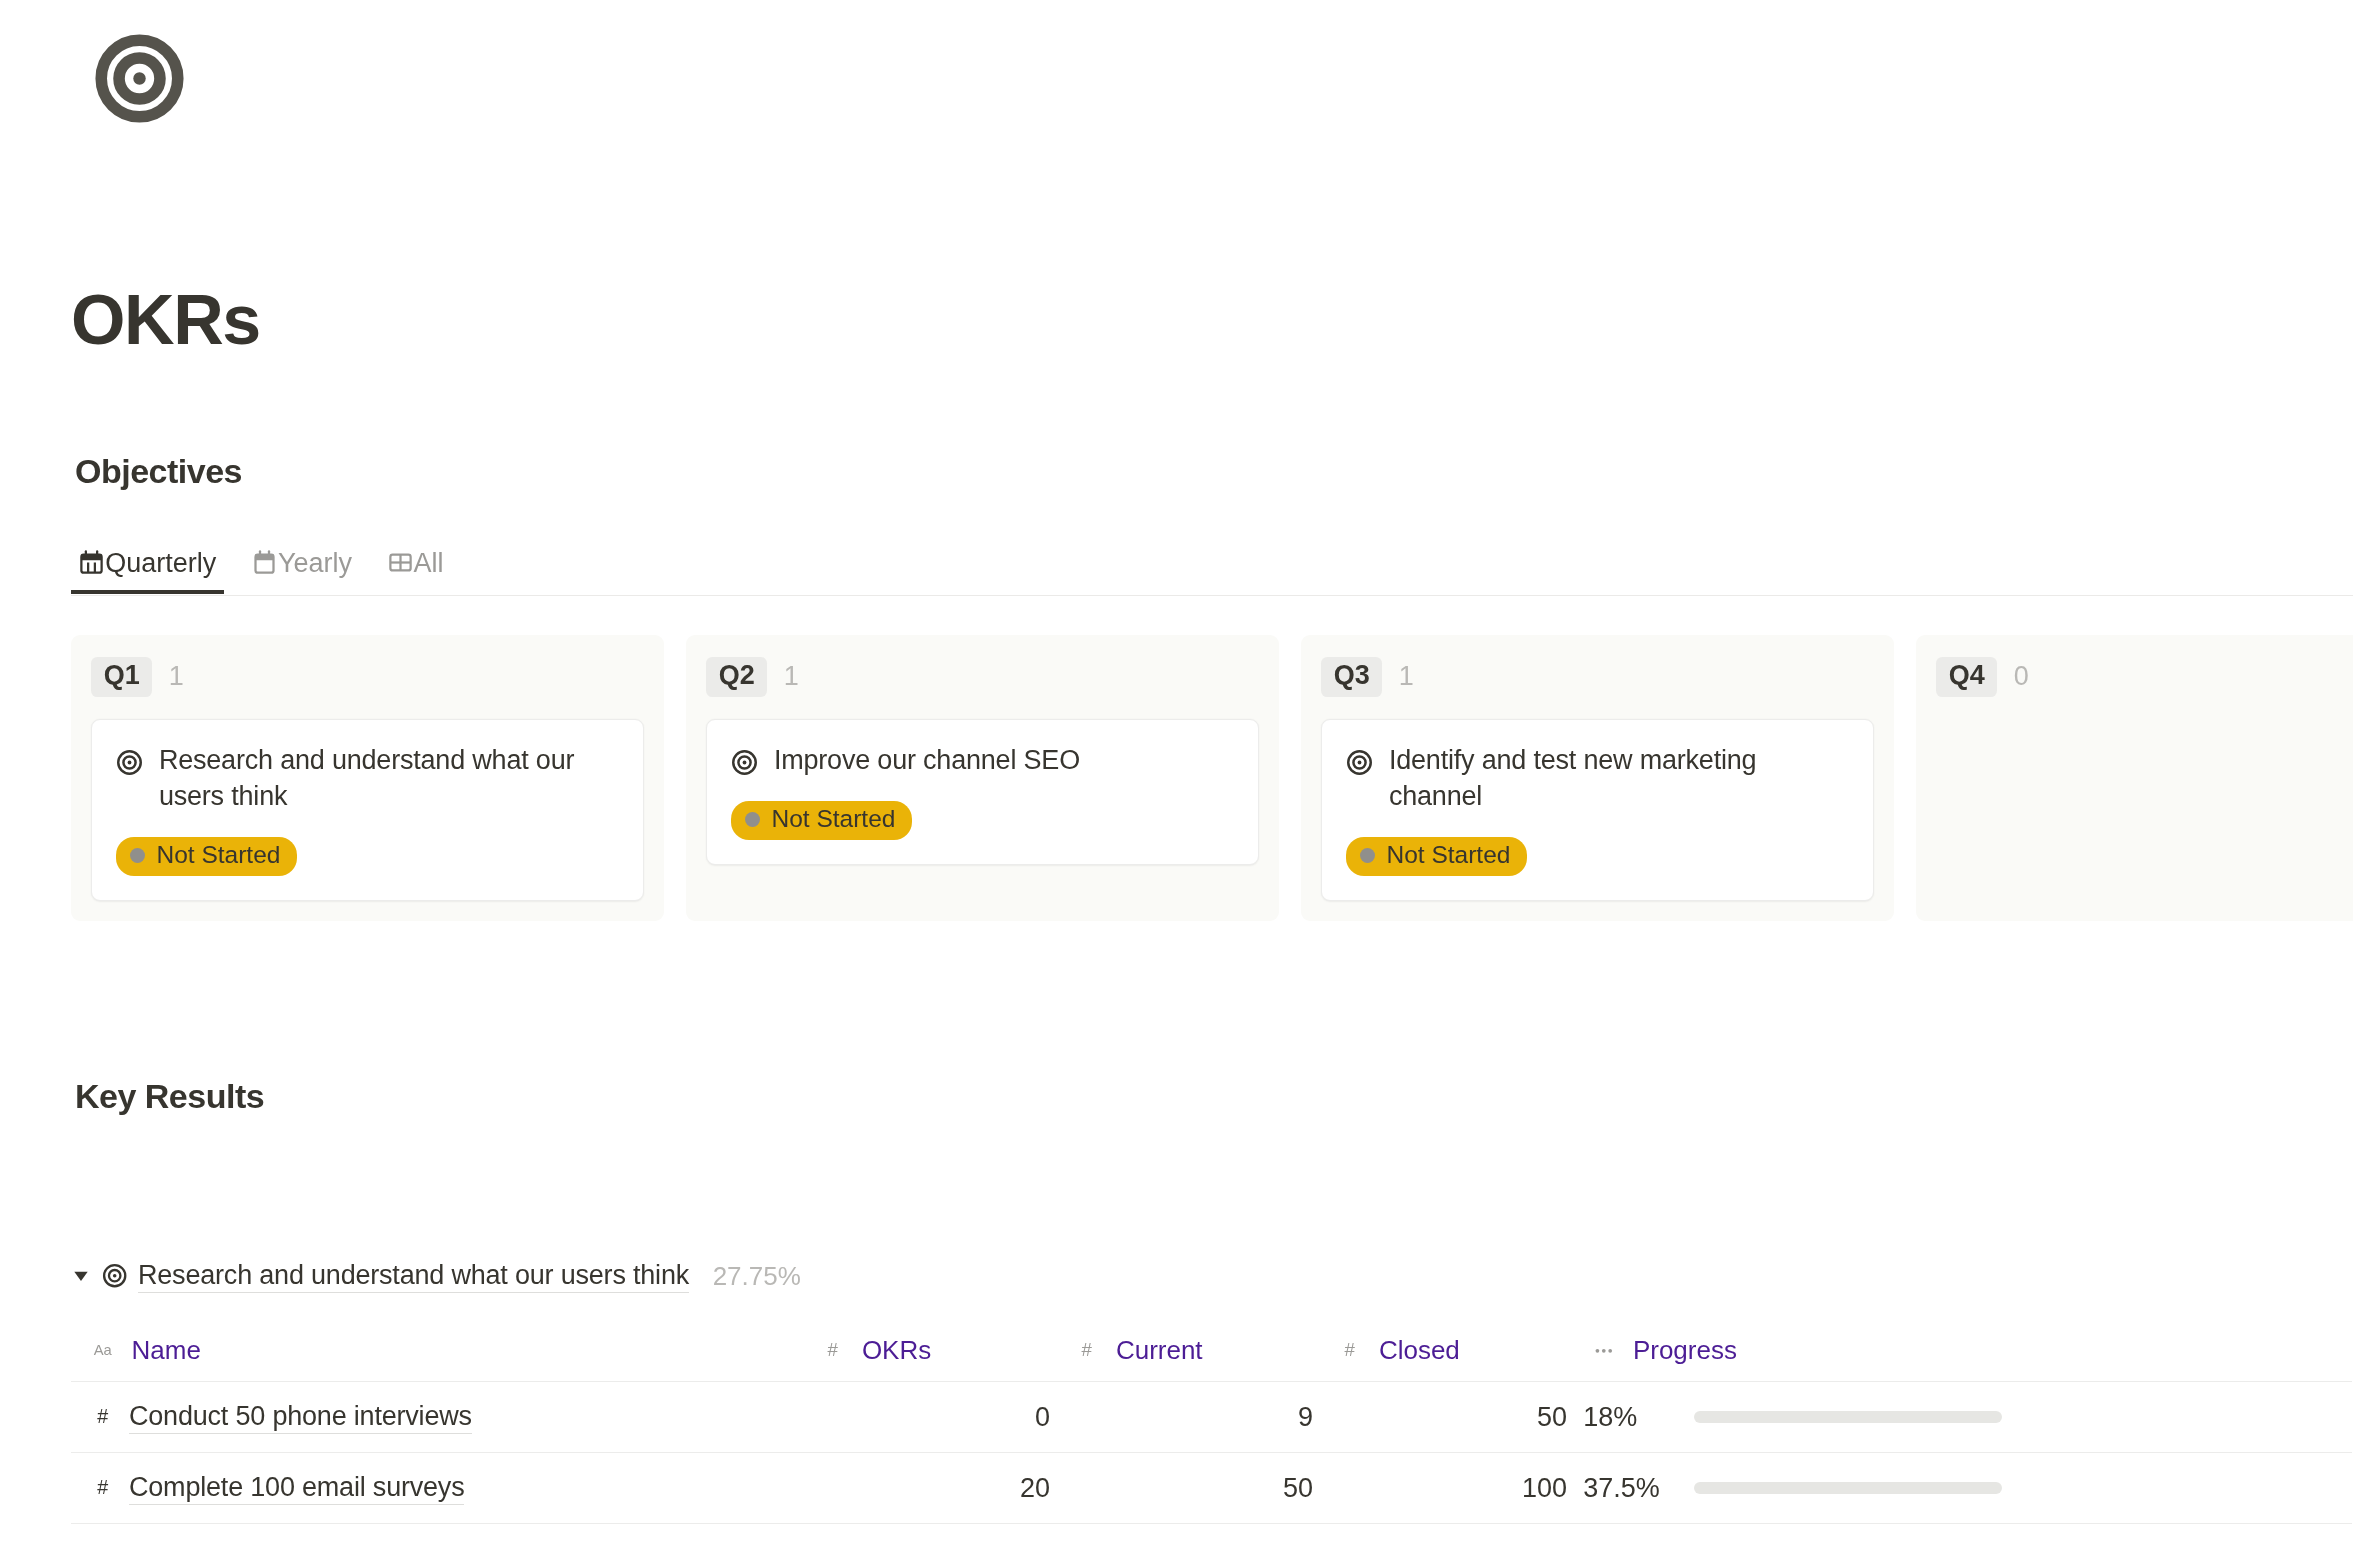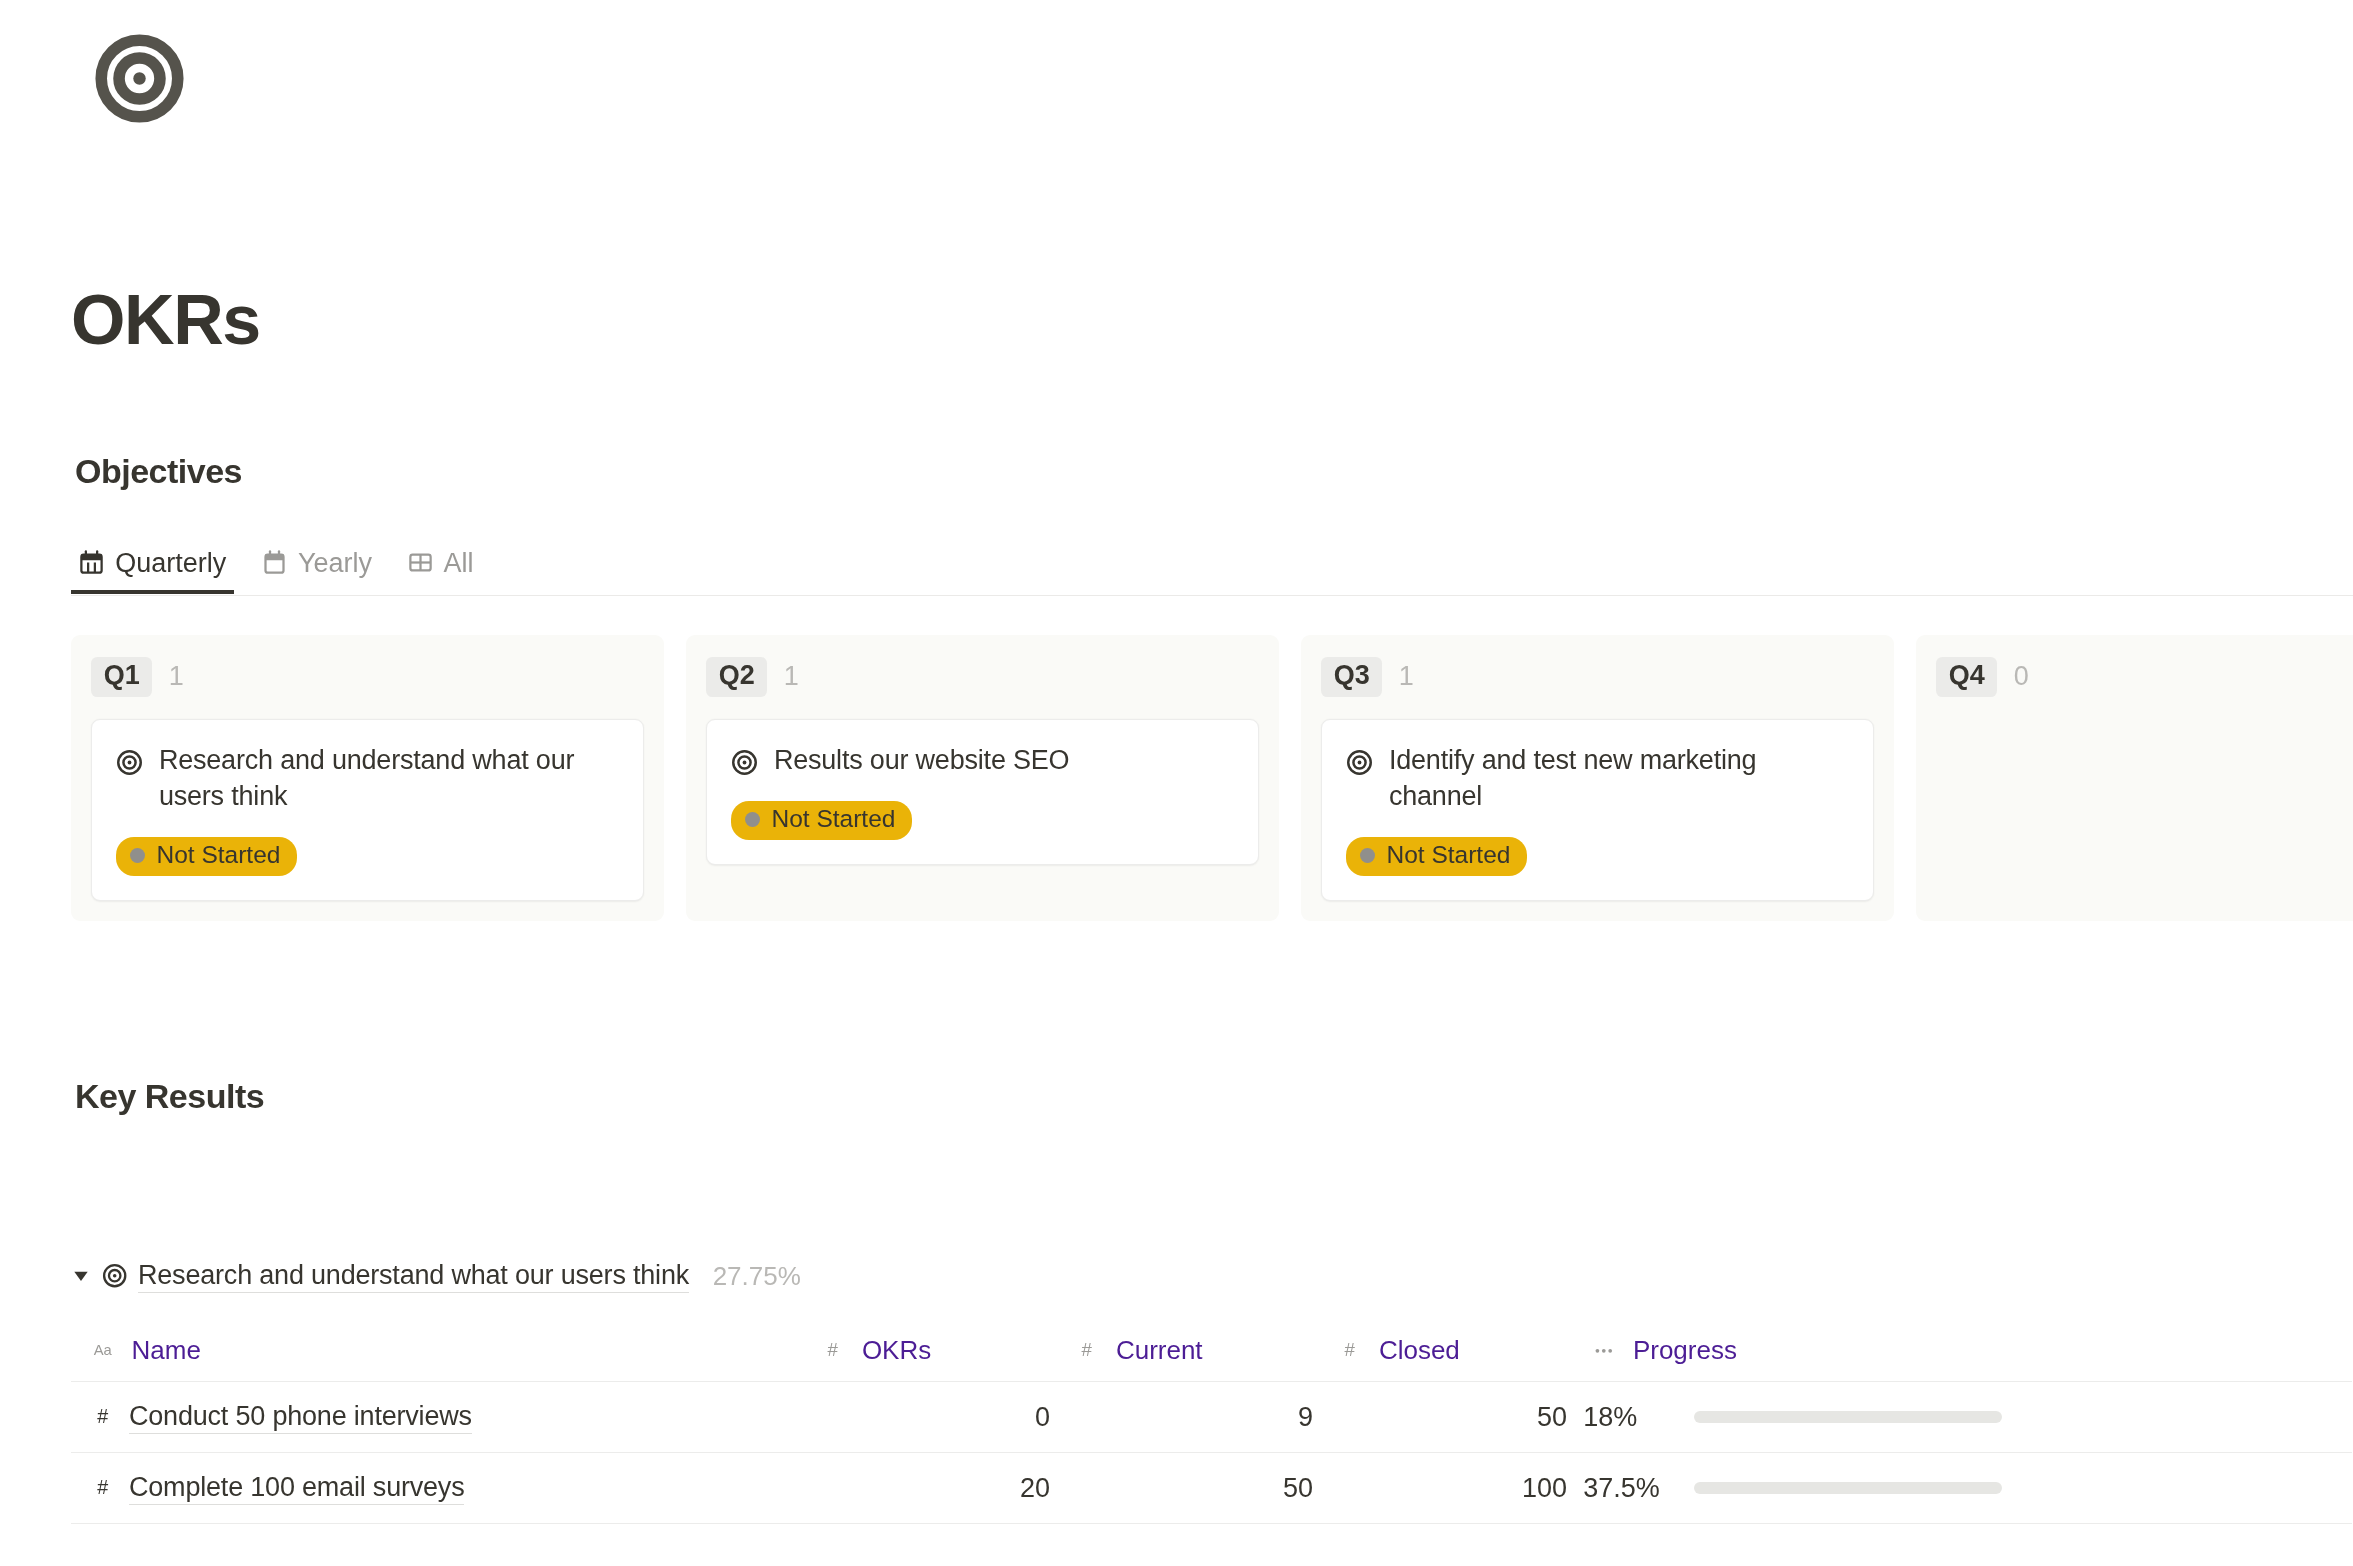--- a/index.html
+++ b/index.html
@@ -64,21 +64,20 @@
     border-bottom: 1.8px solid #ebeae8;
     display: flex;
     align-items: flex-start;
   }
   #objectives-tabbar { top: 531px; }
   #keyresults-tabbar { top: 1152px; }
 
   .tab {
     display: flex;
     align-items: center;
-    gap: 10px;
     height: 63px;
     padding: 0 7.3px;
     margin-right: 20px;
     cursor: pointer;
     position: relative;
     font-size: 27px;
     color: #9b9a97;
     font-weight: 500;
   }
   .tab .tab-label { line-height: 1; position: relative; top: 0.9px; }
@@ -367,21 +366,21 @@
       <div class="quarter-body">
         <div class="obj-card">
           <div class="obj-card-title">
             <span class="oico">
               <svg viewBox="0 0 24 24" xmlns="http://www.w3.org/2000/svg">
                 <circle cx="12" cy="12" r="10" fill="none" stroke="#37352f" stroke-width="2.2"></circle>
                 <circle cx="12" cy="12" r="5.4" fill="none" stroke="#37352f" stroke-width="2.2"></circle>
                 <circle cx="12" cy="12" r="1.7" fill="#37352f"></circle>
               </svg>
             </span>
-            <span>Results our website SEO</span>
+            <span>Improve our channel SEO</span>
           </div>
           <div class="status-badge">
             <span class="status-dot"></span>
             <span>Not Started</span>
           </div>
         </div>
       </div>
     </div>
 
     <div class="quarter-col">

